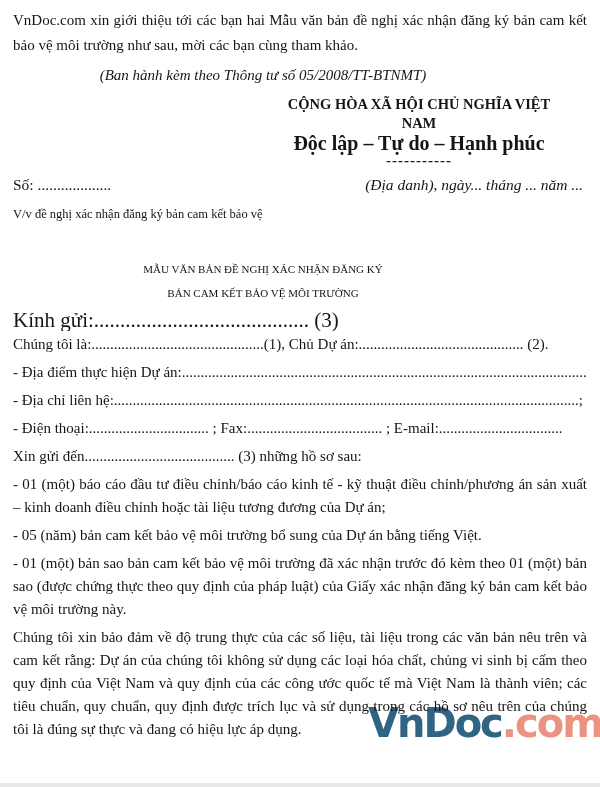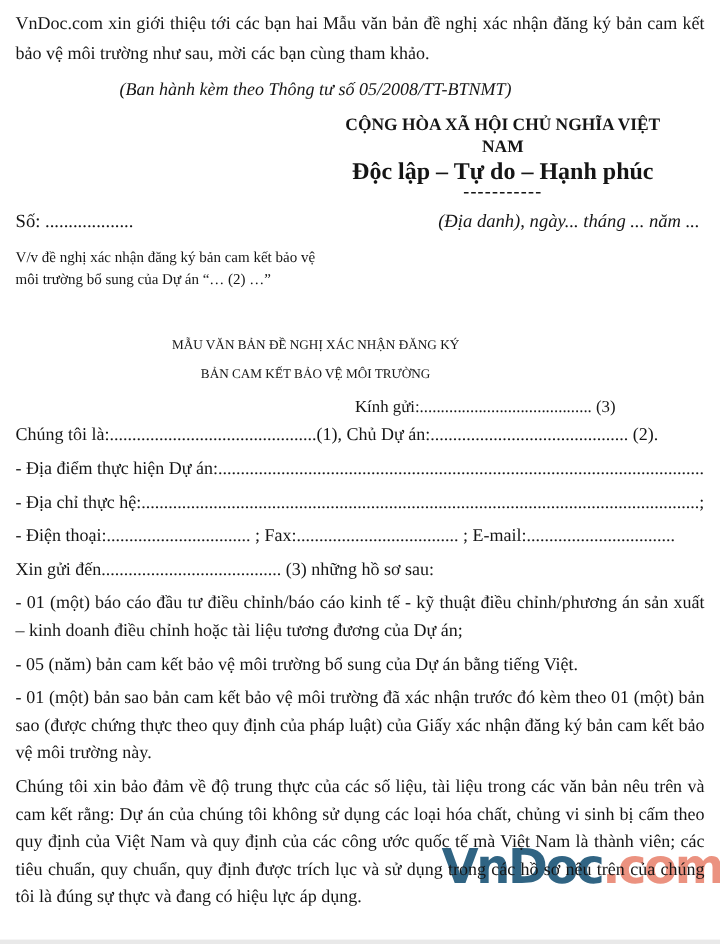--- a/index.html
+++ b/index.html
@@ -20,21 +20,21 @@
   .nat-line1{font-size:14.5px;font-weight:bold;line-height:19px;}
   .nat-line2{font-size:20px;font-weight:bold;line-height:21px;}
   .nat-divider{font-size:15px;font-weight:bold;line-height:12px;letter-spacing:1px;}
   
   .meta-row{margin-top:8px;display:flex;justify-content:space-between;align-items:baseline;font-size:15.5px;line-height:22px;}
   .place-date{font-style:italic;padding-right:4px;}
   
   .subject{margin-top:9px;font-size:12.5px;line-height:19px;}
   
   .doc-title{margin:33px 0 0 0;width:500px;text-align:center;font-weight:normal;font-size:11px;line-height:24px;}
-  .kinh-gui{margin:5px 0 0 0;width:500px;text-align:right;font-size:14px;line-height:21px;}
+  .kinh-gui{margin:5px 0 0 0;width:500px;text-align:left;font-size:21px;line-height:21px;}
   
   .body-block{margin-top:2px;}
   .body-block p{margin:0 0 5px 0;font-size:15px;line-height:23px;text-align:justify;}
   .fill-line{white-space:nowrap;overflow:hidden;}
   
   .watermark{
     position:absolute;left:368px;top:700px;z-index:0;
     font-family:"DejaVu Sans","Liberation Sans",sans-serif;
     font-weight:bold;font-size:40px;letter-spacing:-2px;opacity:0.85;
     user-select:none;
@@ -64,34 +64,33 @@
       <div class="nat-divider">-----------</div>
     </div>
 
     <div class="meta-row">
       <span class="doc-number">Số: ...................</span>
       <span class="place-date">(Địa danh), ngày... tháng ... năm ...</span>
     </div>
 
     <div class="subject">
       <div>V/v đề nghị xác nhận đăng ký bản cam kết bảo vệ</div>
-      <div>môi trường bổ sung của Dự án “… (2) …”</div>
     </div>
 
     <div class="doc-title">
       <div>MẪU VĂN BẢN ĐỀ NGHỊ XÁC NHẬN ĐĂNG KÝ</div>
       <div>BẢN CAM KẾT BẢO VỆ MÔI TRƯỜNG</div>
     </div>
 
     <p class="kinh-gui fill-line">Kính gửi:......................................... (3)</p>
 
     <div class="body-block">
       <p class="fill-line">Chúng tôi là:..............................................(1), Chủ Dự án:............................................ (2).</p>
       <p class="fill-line">- Địa điểm thực hiện Dự án:................................................................................................................;</p>
-      <p class="fill-line">- Địa chỉ thực hệ:............................................................................................................................;</p>
+      <p class="fill-line">- Địa chỉ liên hệ:............................................................................................................................;</p>
       <p class="fill-line">- Điện thoại:................................ ; Fax:.................................... ; E-mail:.................................</p>
       <p class="fill-line">Xin gửi đến........................................ (3) những hồ sơ sau:</p>
       <p>- 01 (một) báo cáo đầu tư điều chỉnh/báo cáo kinh tế - kỹ thuật điều chỉnh/phương án sản xuất – kinh doanh điều chỉnh hoặc tài liệu tương đương của Dự án;</p>
       <p>- 05 (năm) bản cam kết bảo vệ môi trường bổ sung của Dự án bằng tiếng Việt.</p>
       <p>- 01 (một) bản sao bản cam kết bảo vệ môi trường đã xác nhận trước đó kèm theo 01 (một) bản sao (được chứng thực theo quy định của pháp luật) của Giấy xác nhận đăng ký bản cam kết bảo vệ môi trường này.</p>
       <p>Chúng tôi xin bảo đảm về độ trung thực của các số liệu, tài liệu trong các văn bản nêu trên và cam kết rằng: Dự án của chúng tôi không sử dụng các loại hóa chất, chủng vi sinh bị cấm theo quy định của Việt Nam và quy định của các công ước quốc tế mà Việt Nam là thành viên; các tiêu chuẩn, quy chuẩn, quy định được trích lục và sử dụng trong các hồ sơ nêu trên của chúng tôi là đúng sự thực và đang có hiệu lực áp dụng.</p>
     </div>
 
   </div>
 

